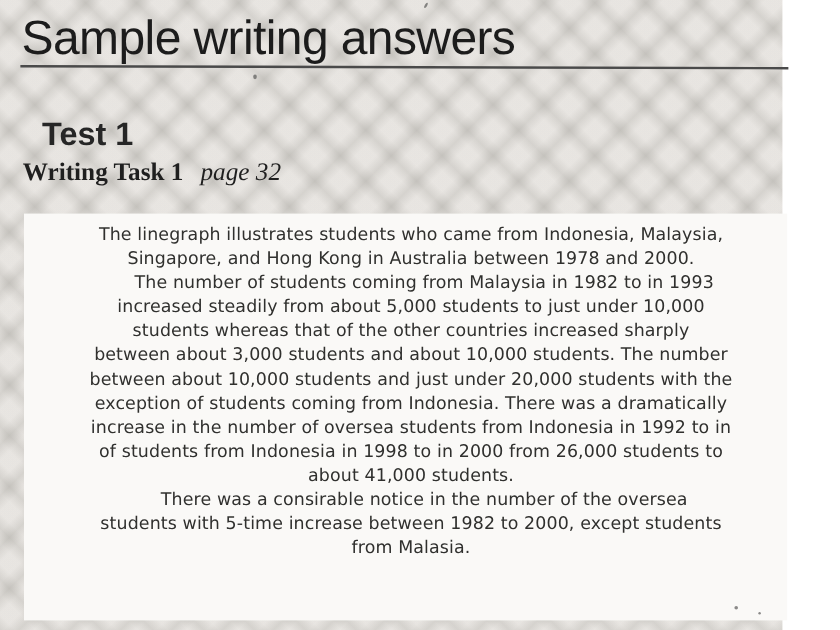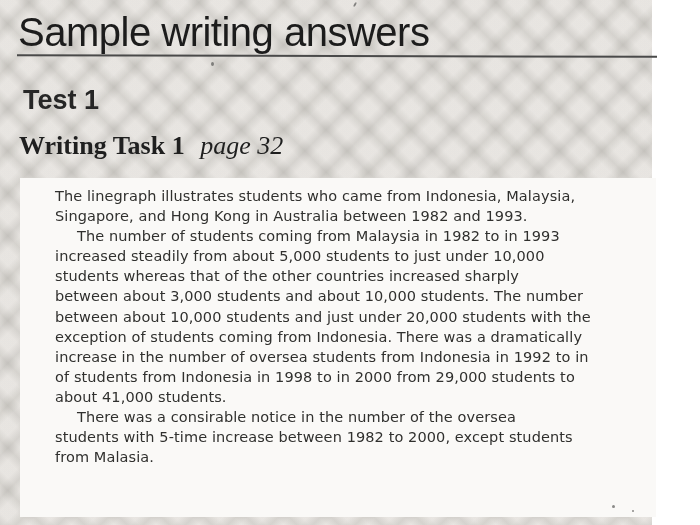--- a/index.html
+++ b/index.html
@@ -14,20 +14,21 @@
   }
   .page {
     position: relative;
     width: 652px;
     height: 525px;
     background-color: #efeeec;
     background-image:
       repeating-linear-gradient(45deg,  #e7e6e4 0px, #fbfaf9 9px, #fbfaf9 21px, #e7e6e4 30px),
       repeating-linear-gradient(-45deg, #e7e6e4 0px, #fbfaf9 9px, #fbfaf9 21px, #e7e6e4 30px);
     background-blend-mode: multiply;
+    text-align: center;
   }
   .title {
     position: absolute;
     left: 18px;
     top: 12px;
     margin: 0;
     font-size: 40px;
     font-weight: 400;
     letter-spacing: -0.5px;
     color: #1c1c1c;
@@ -39,32 +40,32 @@
     top: 55px;
     width: 640px;
     height: 2px;
     background: #4a4a4a;
     transform: rotate(0.15deg);
   }
   .test-heading {
     position: absolute;
     left: 19px;
     top: 83px;
-    margin: 4px;
+    margin: 16px;
     font-size: 27px;
     font-weight: 700;
     color: #262626;
     line-height: 1;
   }
   .task-line {
     position: absolute;
     left: 19px;
     top: 132px;
     font-family: "Liberation Serif", serif;
-    font-size: 26px;
+    font-size: 21px;
     color: #1f1f1f;
     line-height: 1.1;
   }
   .task-label { font-weight: 700; }
   .page-ref   { font-style: italic; margin-left: 9px; }
   .answer-box {
     position: absolute;
     left: 20px;
     top: 178px;
     width: 636px;
@@ -104,29 +105,29 @@
   <h2 class="test-heading">Test 1</h2>
 
   <div class="task-line">
     <span class="task-label">Writing Task 1</span>
     <span class="page-ref">page 32</span>
   </div>
 
   <div class="answer-box">
     <div class="essay">
         <div class="hw-line">The linegraph illustrates students who came from Indonesia, Malaysia,</div>
-        <div class="hw-line">Singapore, and Hong Kong in Australia between 1982 and 1993.</div>
+        <div class="hw-line">Singapore, and Hong Kong in Australia between 1978 and 2000.</div>
         <div class="hw-line indent">The number of students coming from Malaysia in 1982 to in 1993</div>
         <div class="hw-line">increased steadily from about 5,000 students to just under 10,000</div>
         <div class="hw-line">students whereas that of the other countries increased sharply</div>
         <div class="hw-line">between about 3,000 students and about 10,000 students. The number</div>
         <div class="hw-line">between about 10,000 students and just under 20,000 students with the</div>
         <div class="hw-line">exception of students coming from Indonesia. There was a dramatically</div>
         <div class="hw-line">increase in the number of oversea students from Indonesia in 1992 to in</div>
-        <div class="hw-line">of students from Indonesia in 1998 to in 2000 from 29,000 students to</div>
+        <div class="hw-line">of students from Indonesia in 1998 to in 2000 from 26,000 students to</div>
         <div class="hw-line">about 41,000 students.</div>
         <div class="hw-line indent">There was a consirable notice in the number of the oversea</div>
         <div class="hw-line">students with 5-time increase between 1982 to 2000, except students</div>
         <div class="hw-line">from Malasia.</div>
       </div>
   </div>
 
   <div class="speck speck-1"></div>
   <div class="speck speck-2"></div>
   <div class="speck speck-3"></div>

